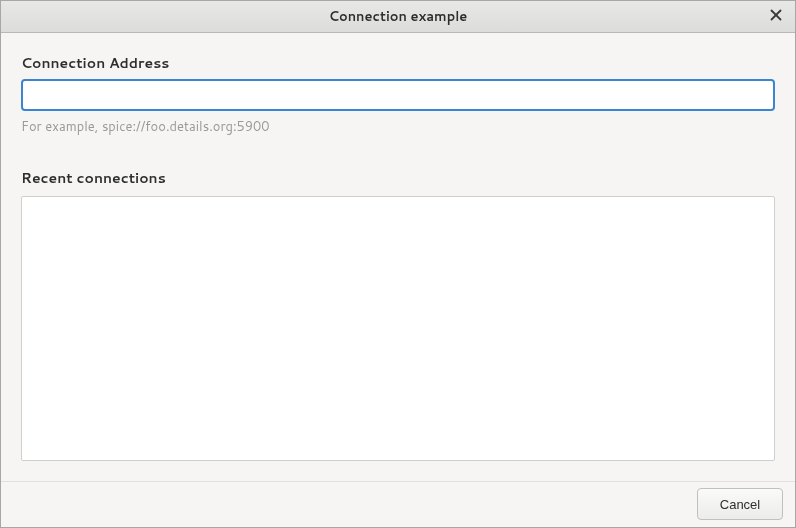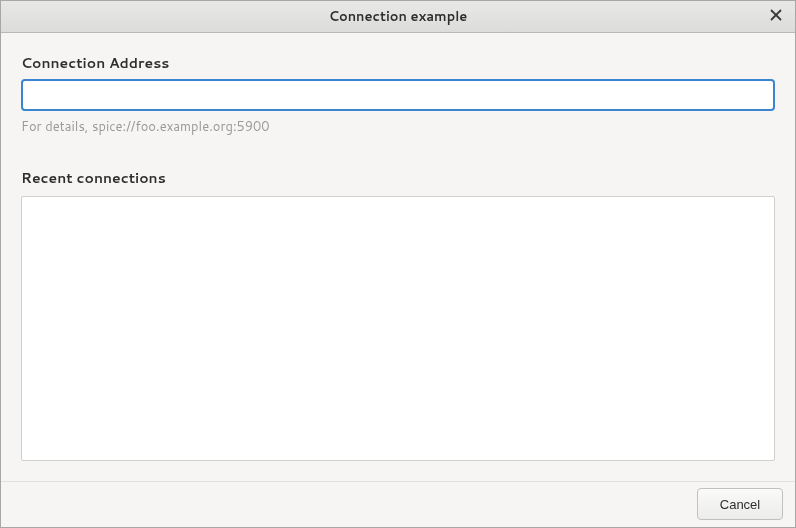--- a/index.html
+++ b/index.html
@@ -124,21 +124,21 @@
         <line x1="1.5" y1="1.5" x2="10.5" y2="10.5" stroke="#3a3a3a" stroke-width="1.8" stroke-linecap="round"></line>
         <line x1="10.5" y1="1.5" x2="1.5" y2="10.5" stroke="#3a3a3a" stroke-width="1.8" stroke-linecap="round"></line>
       </svg>
     </span>
   </div>
 </div>
 
 <div class="content">
   <div class="section-label">Connection Address</div>
   <input type="text" class="address-input" autofocus="" value="" style="">
-  <div class="hint">For details, spice://foo.example.org:5900</div>
+  <div class="hint">For example, spice://foo.details.org:5900</div>
 
   <div class="section-label recent-label">Recent connections</div>
   <div class="recent-box"></div>
 </div>
 
 <div class="footer">
   <button class="btn">Cancel</button>
 </div>
 
 </body></html>

